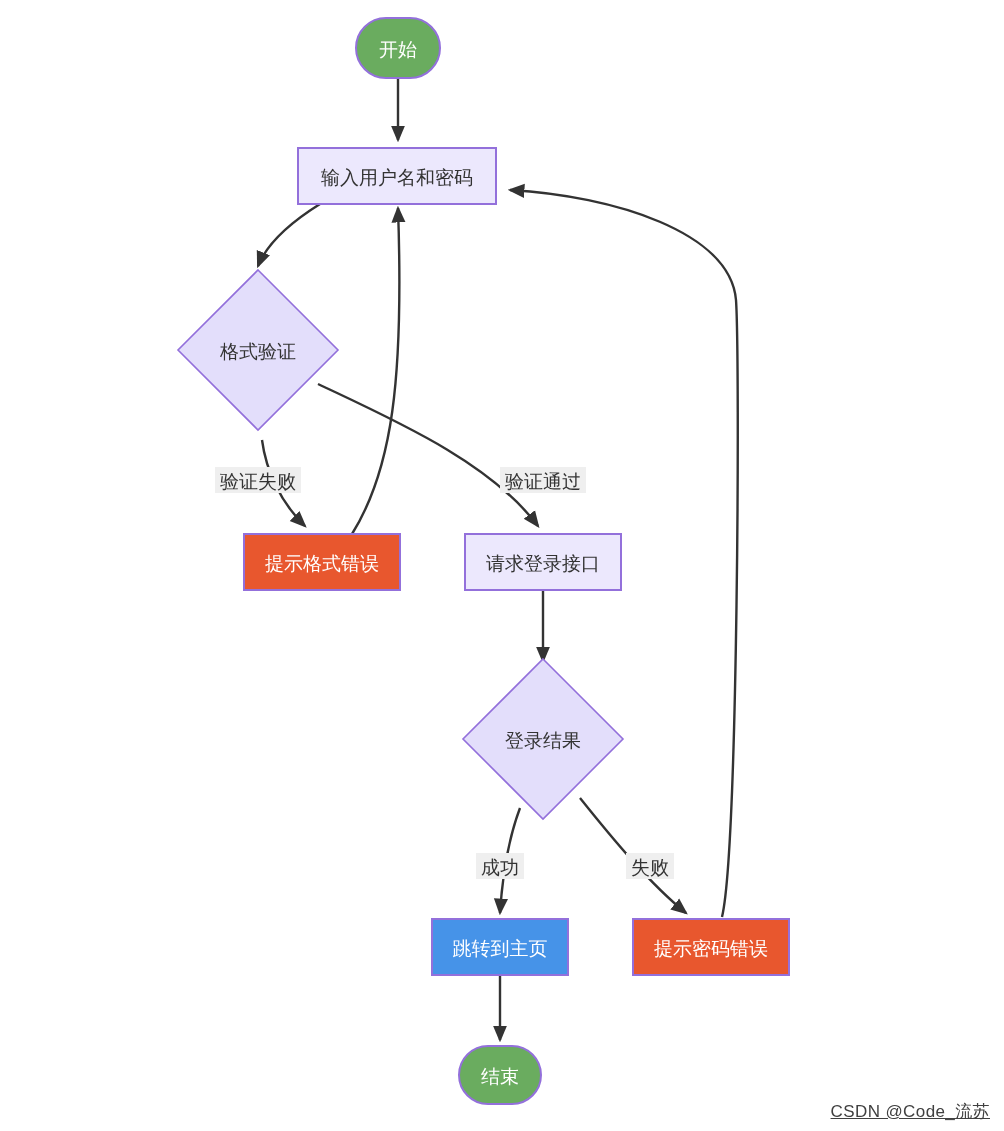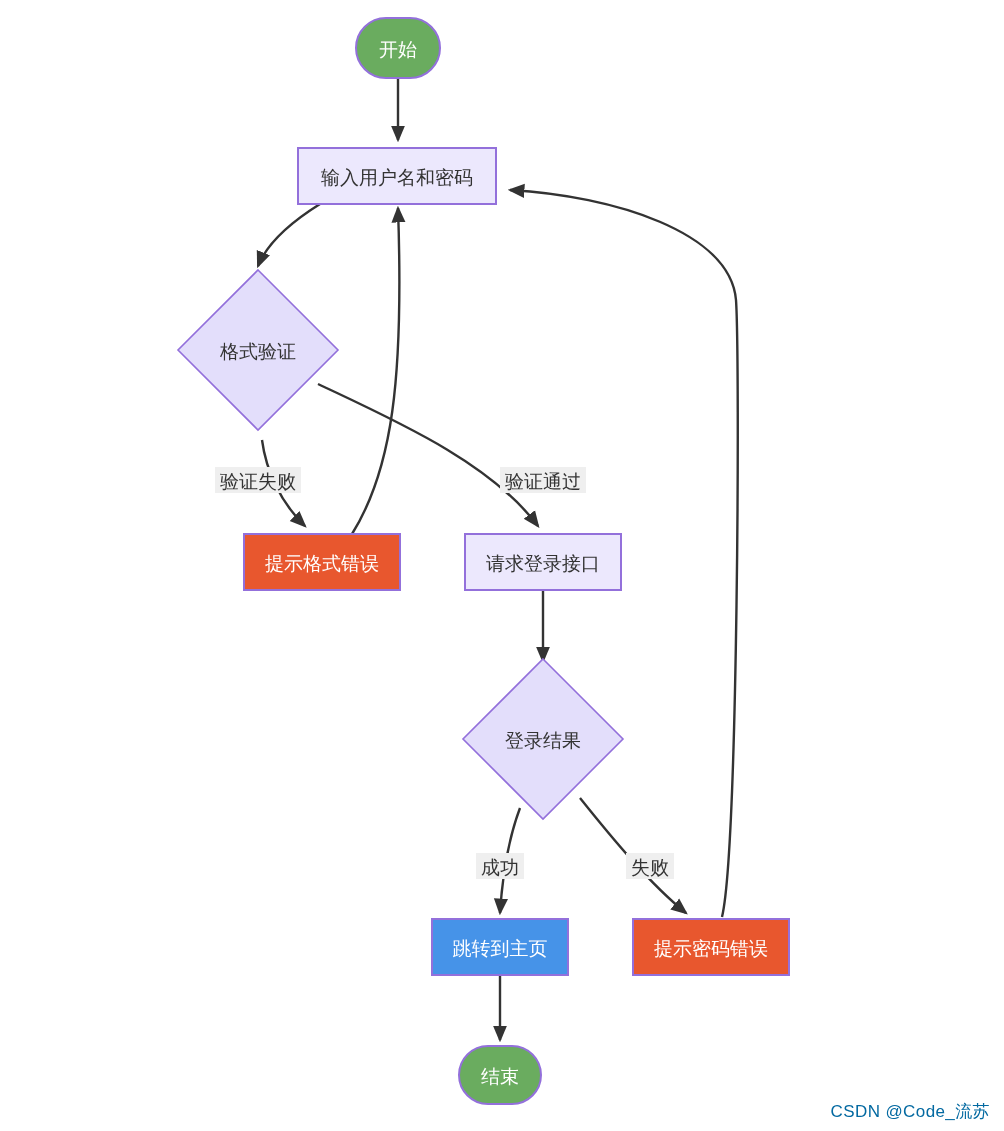--- a/index.html
+++ b/index.html
@@ -72,23 +72,24 @@
   }
   .edge-label-bg {
     fill: #EFEFEF;
   }
   .watermark-text {
     position: absolute;
     right: 14px;
     bottom: 8px;
     font-family: "Liberation Sans", "DejaVu Sans", sans-serif;
     font-size: 17px;
-    color: #0369a1;
+    color: #404040;
     letter-spacing: 0.4px;
     user-select: none;
+    text-decoration: underline;
   }
 </style>
 </head>
 <body>
 
 <div id="flow-root">
   <svg class="flow-canvas" viewBox="0 0 1004 1131" xmlns="http://www.w3.org/2000/svg">
     <defs>
       <marker id="arrowhead" viewBox="0 0 10 10" refX="8.6" refY="5" markerWidth="7" markerHeight="7" orient="auto-start-reverse">
         <path d="M 0 0.8 L 10 5 L 0 9.2 z" fill="#333333"></path>

